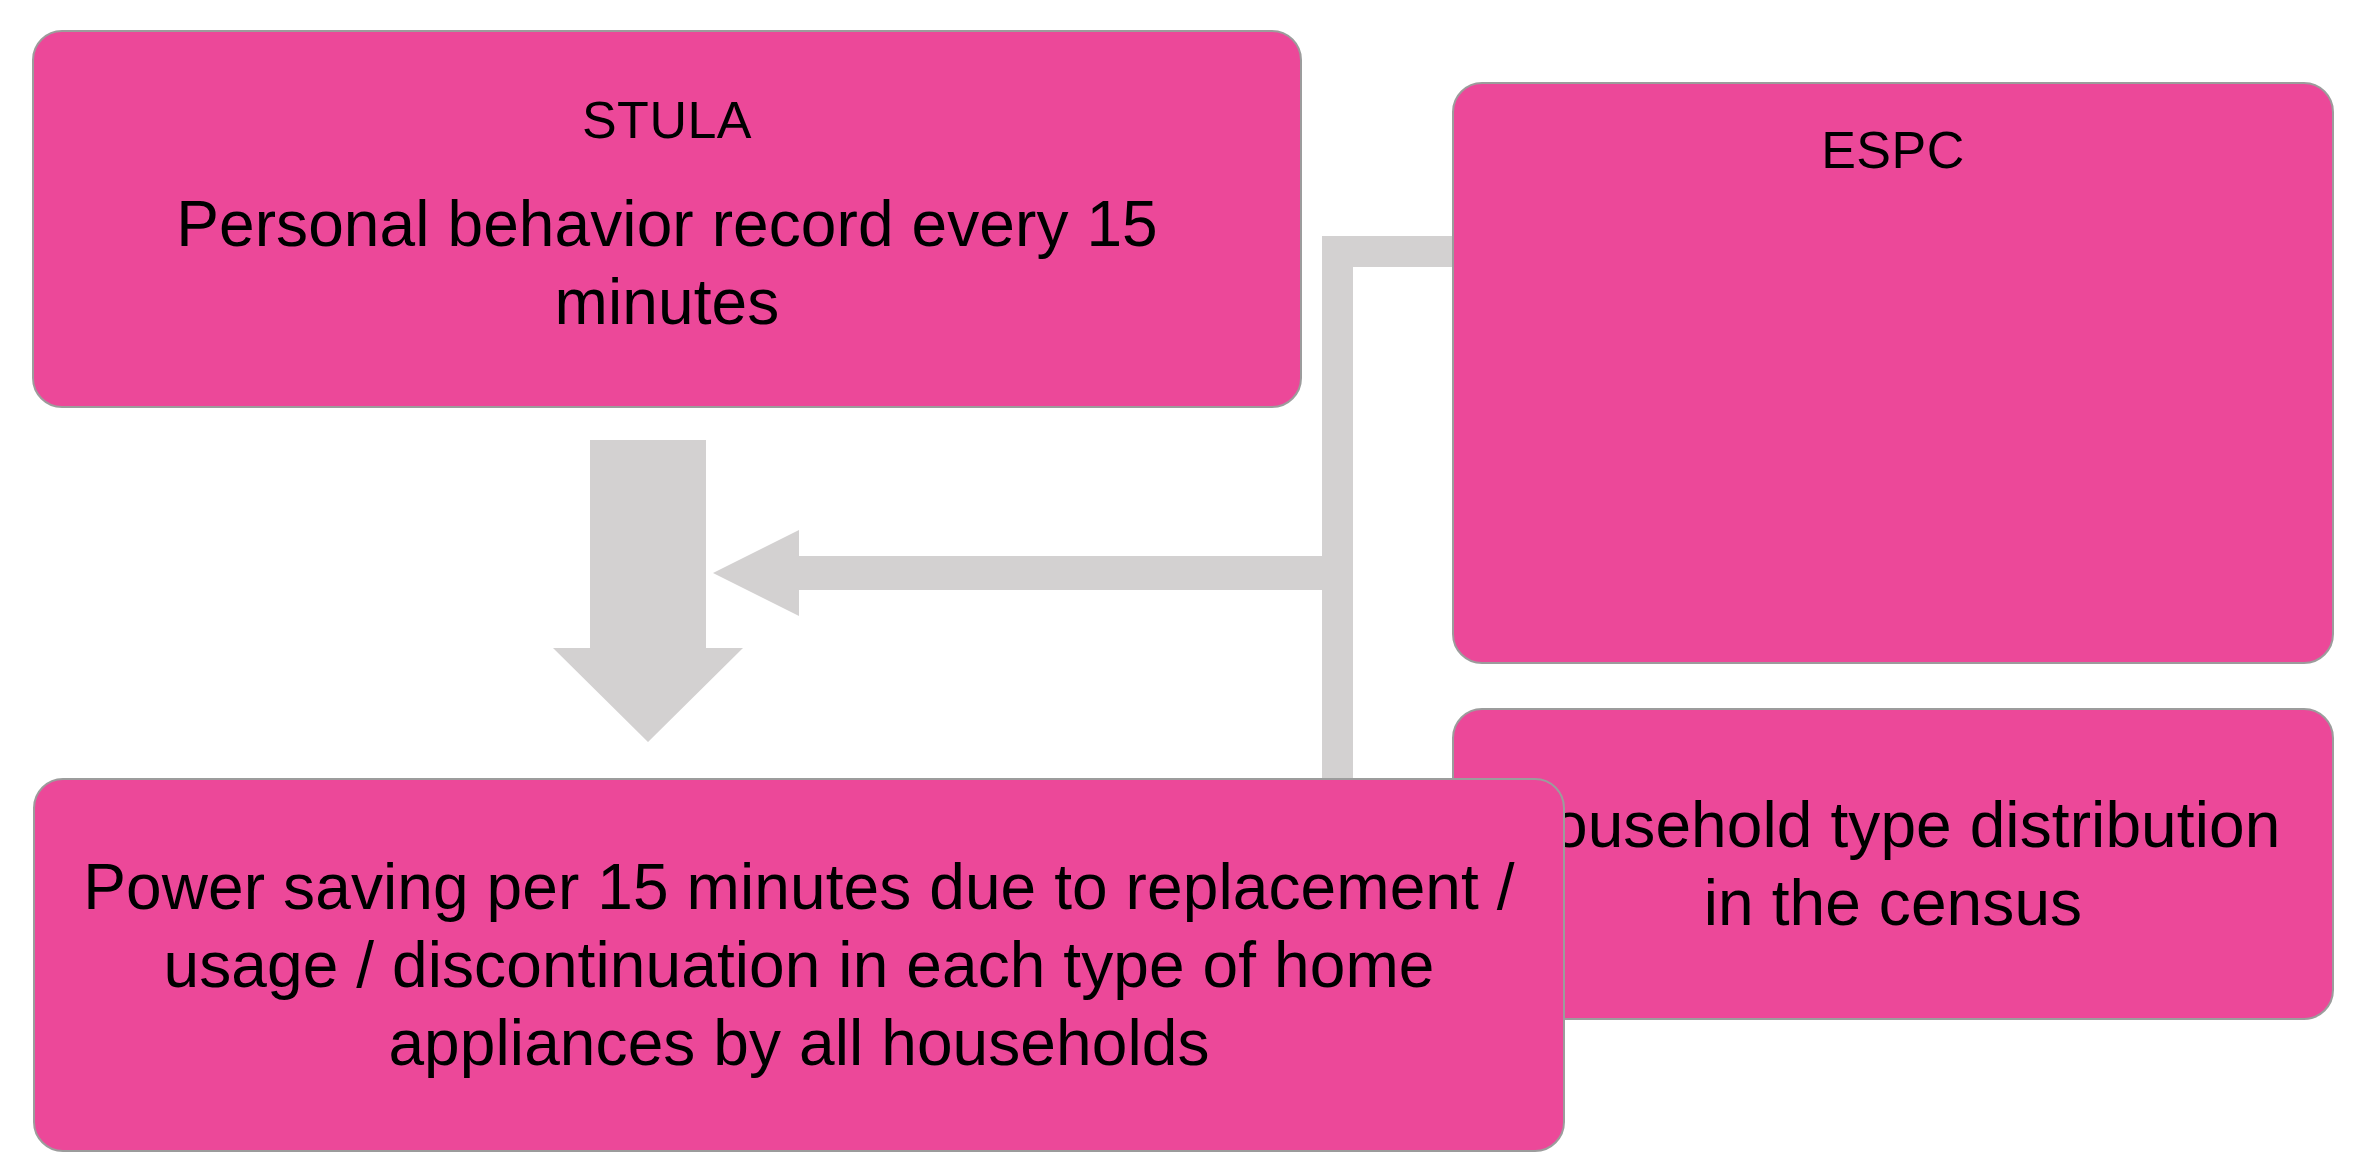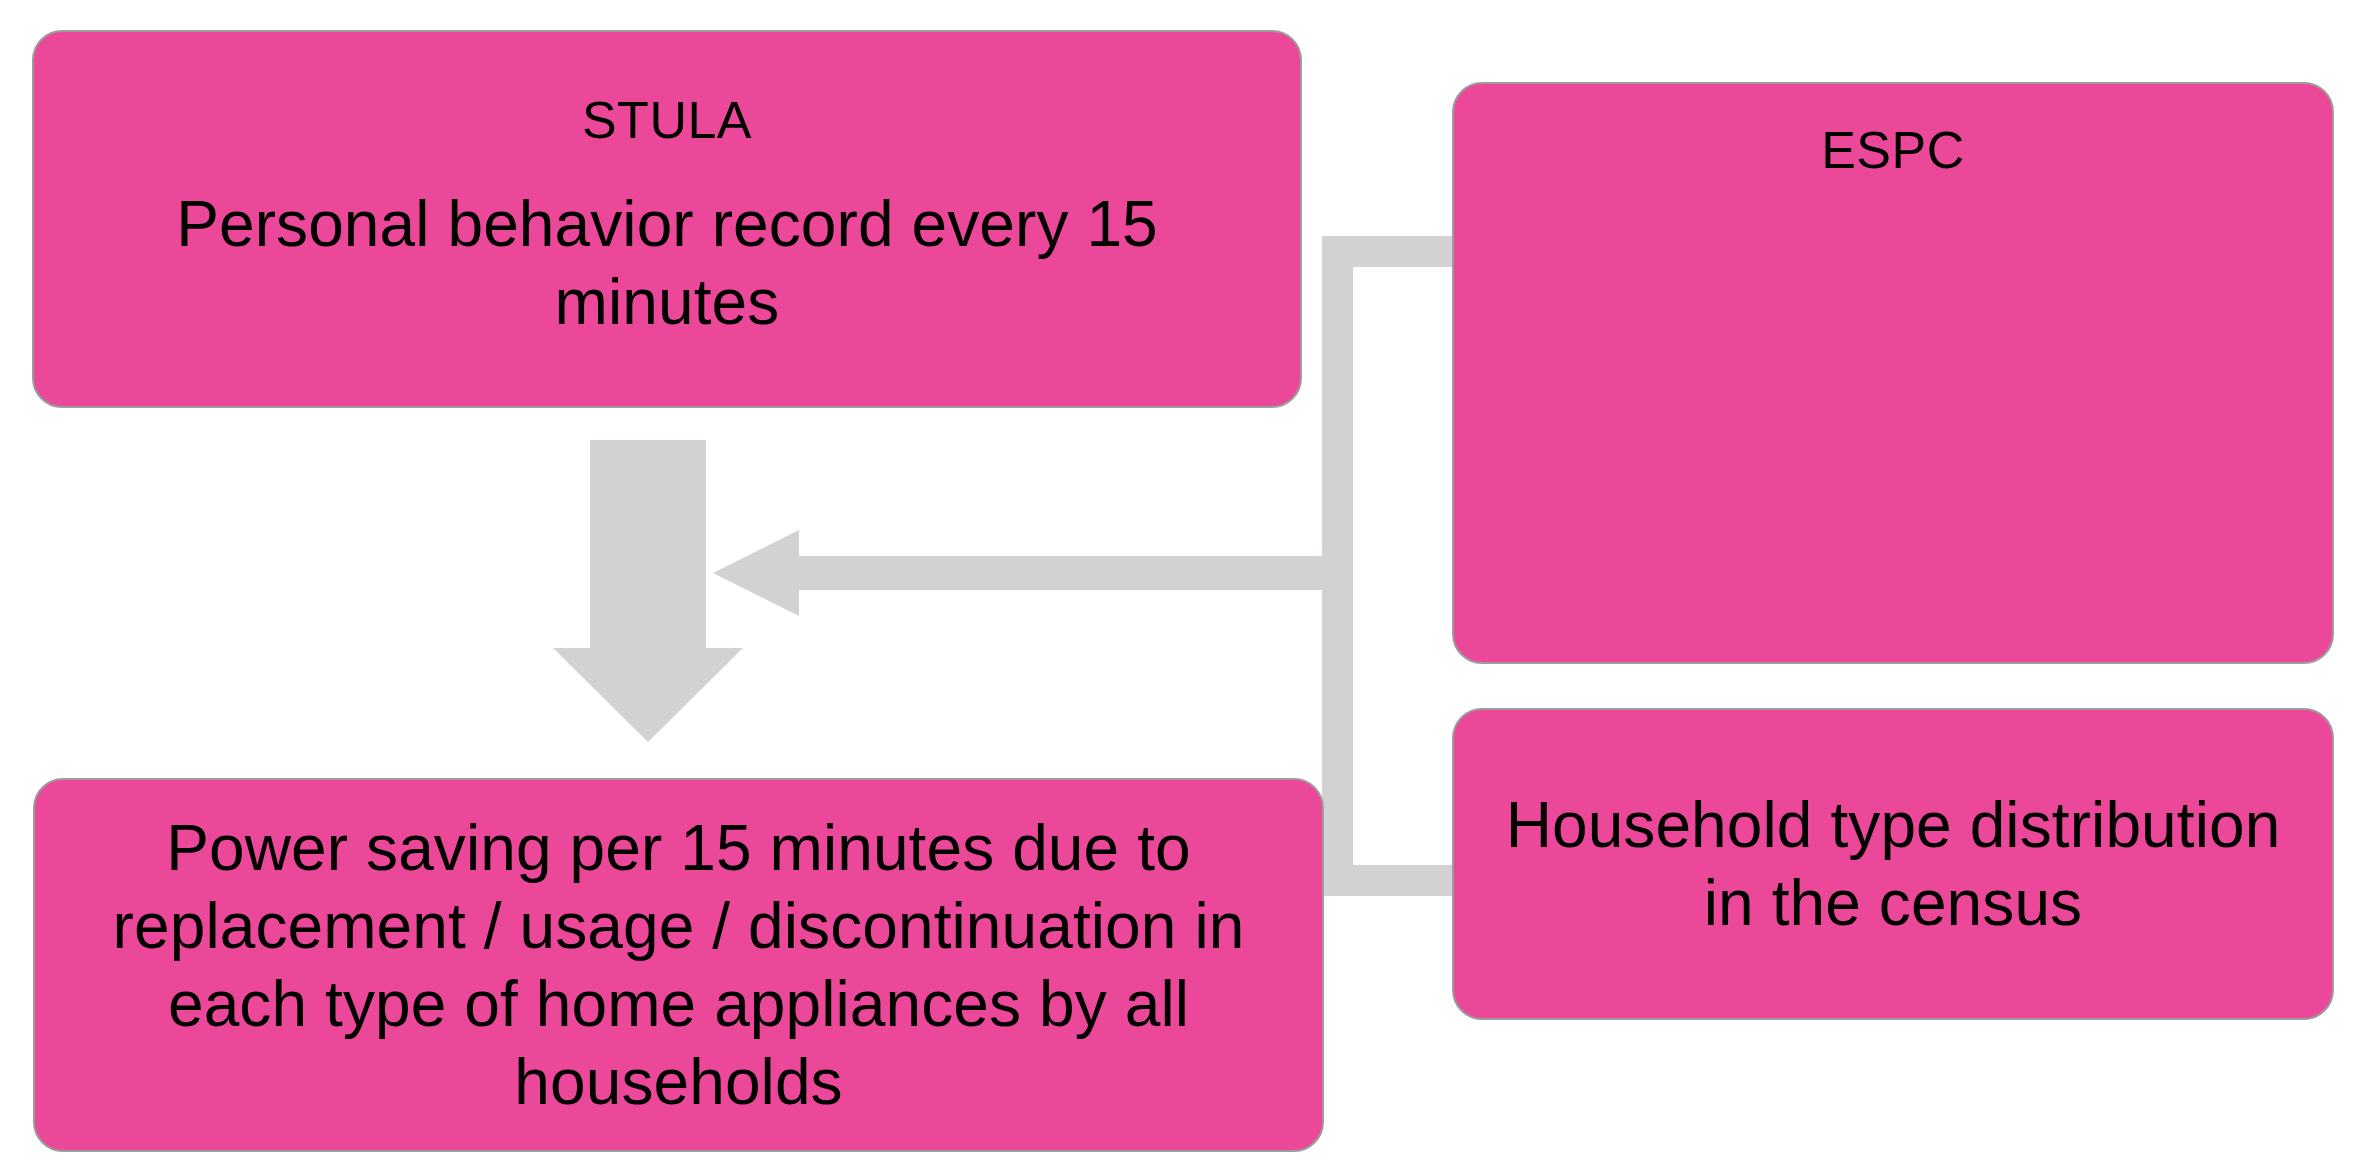--- a/index.html
+++ b/index.html
@@ -75,21 +75,21 @@
     top: 708px;
     width: 882px;
     height: 312px;
     padding: 10px 30px;
   }
 
   
   #node-output {
     left: 33px;
     top: 778px;
-    width: 1291px;
+    width: 1532px;
     height: 374px;
     padding: 10px 44px;
   }
 
   
   .conn {
     position: absolute;
     background: #d3d1d1;
     z-index: 1;
   }

